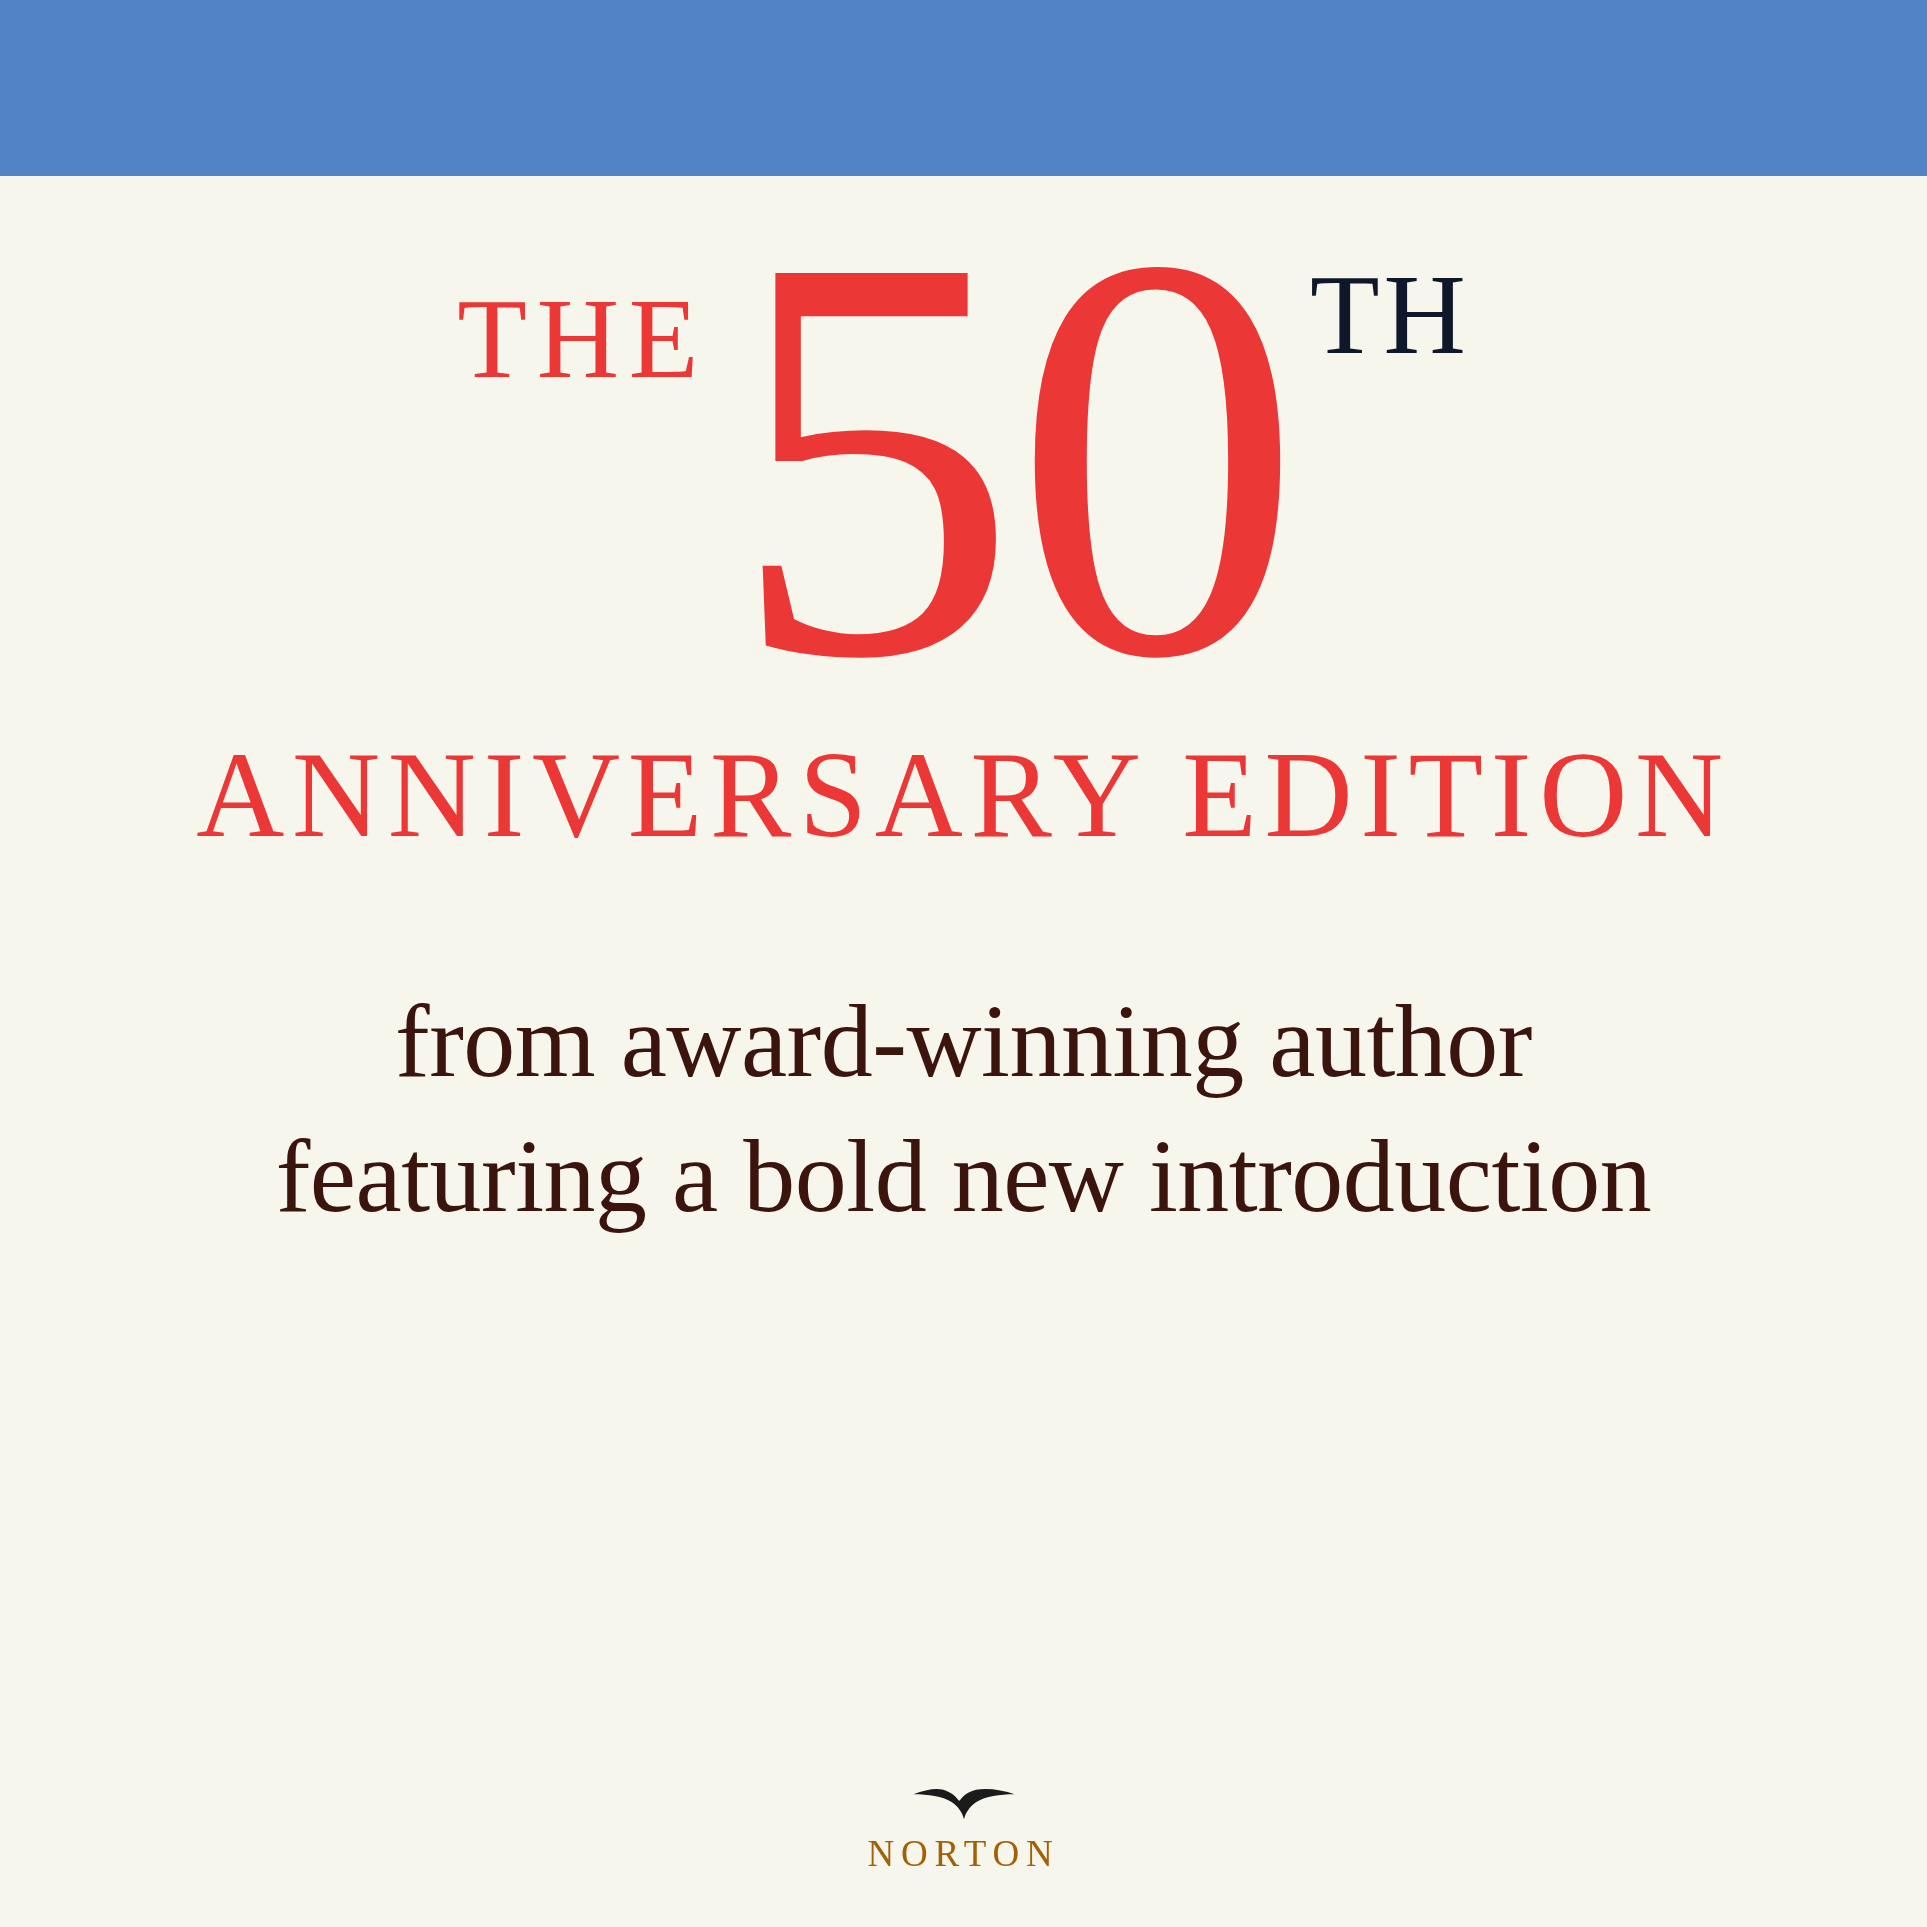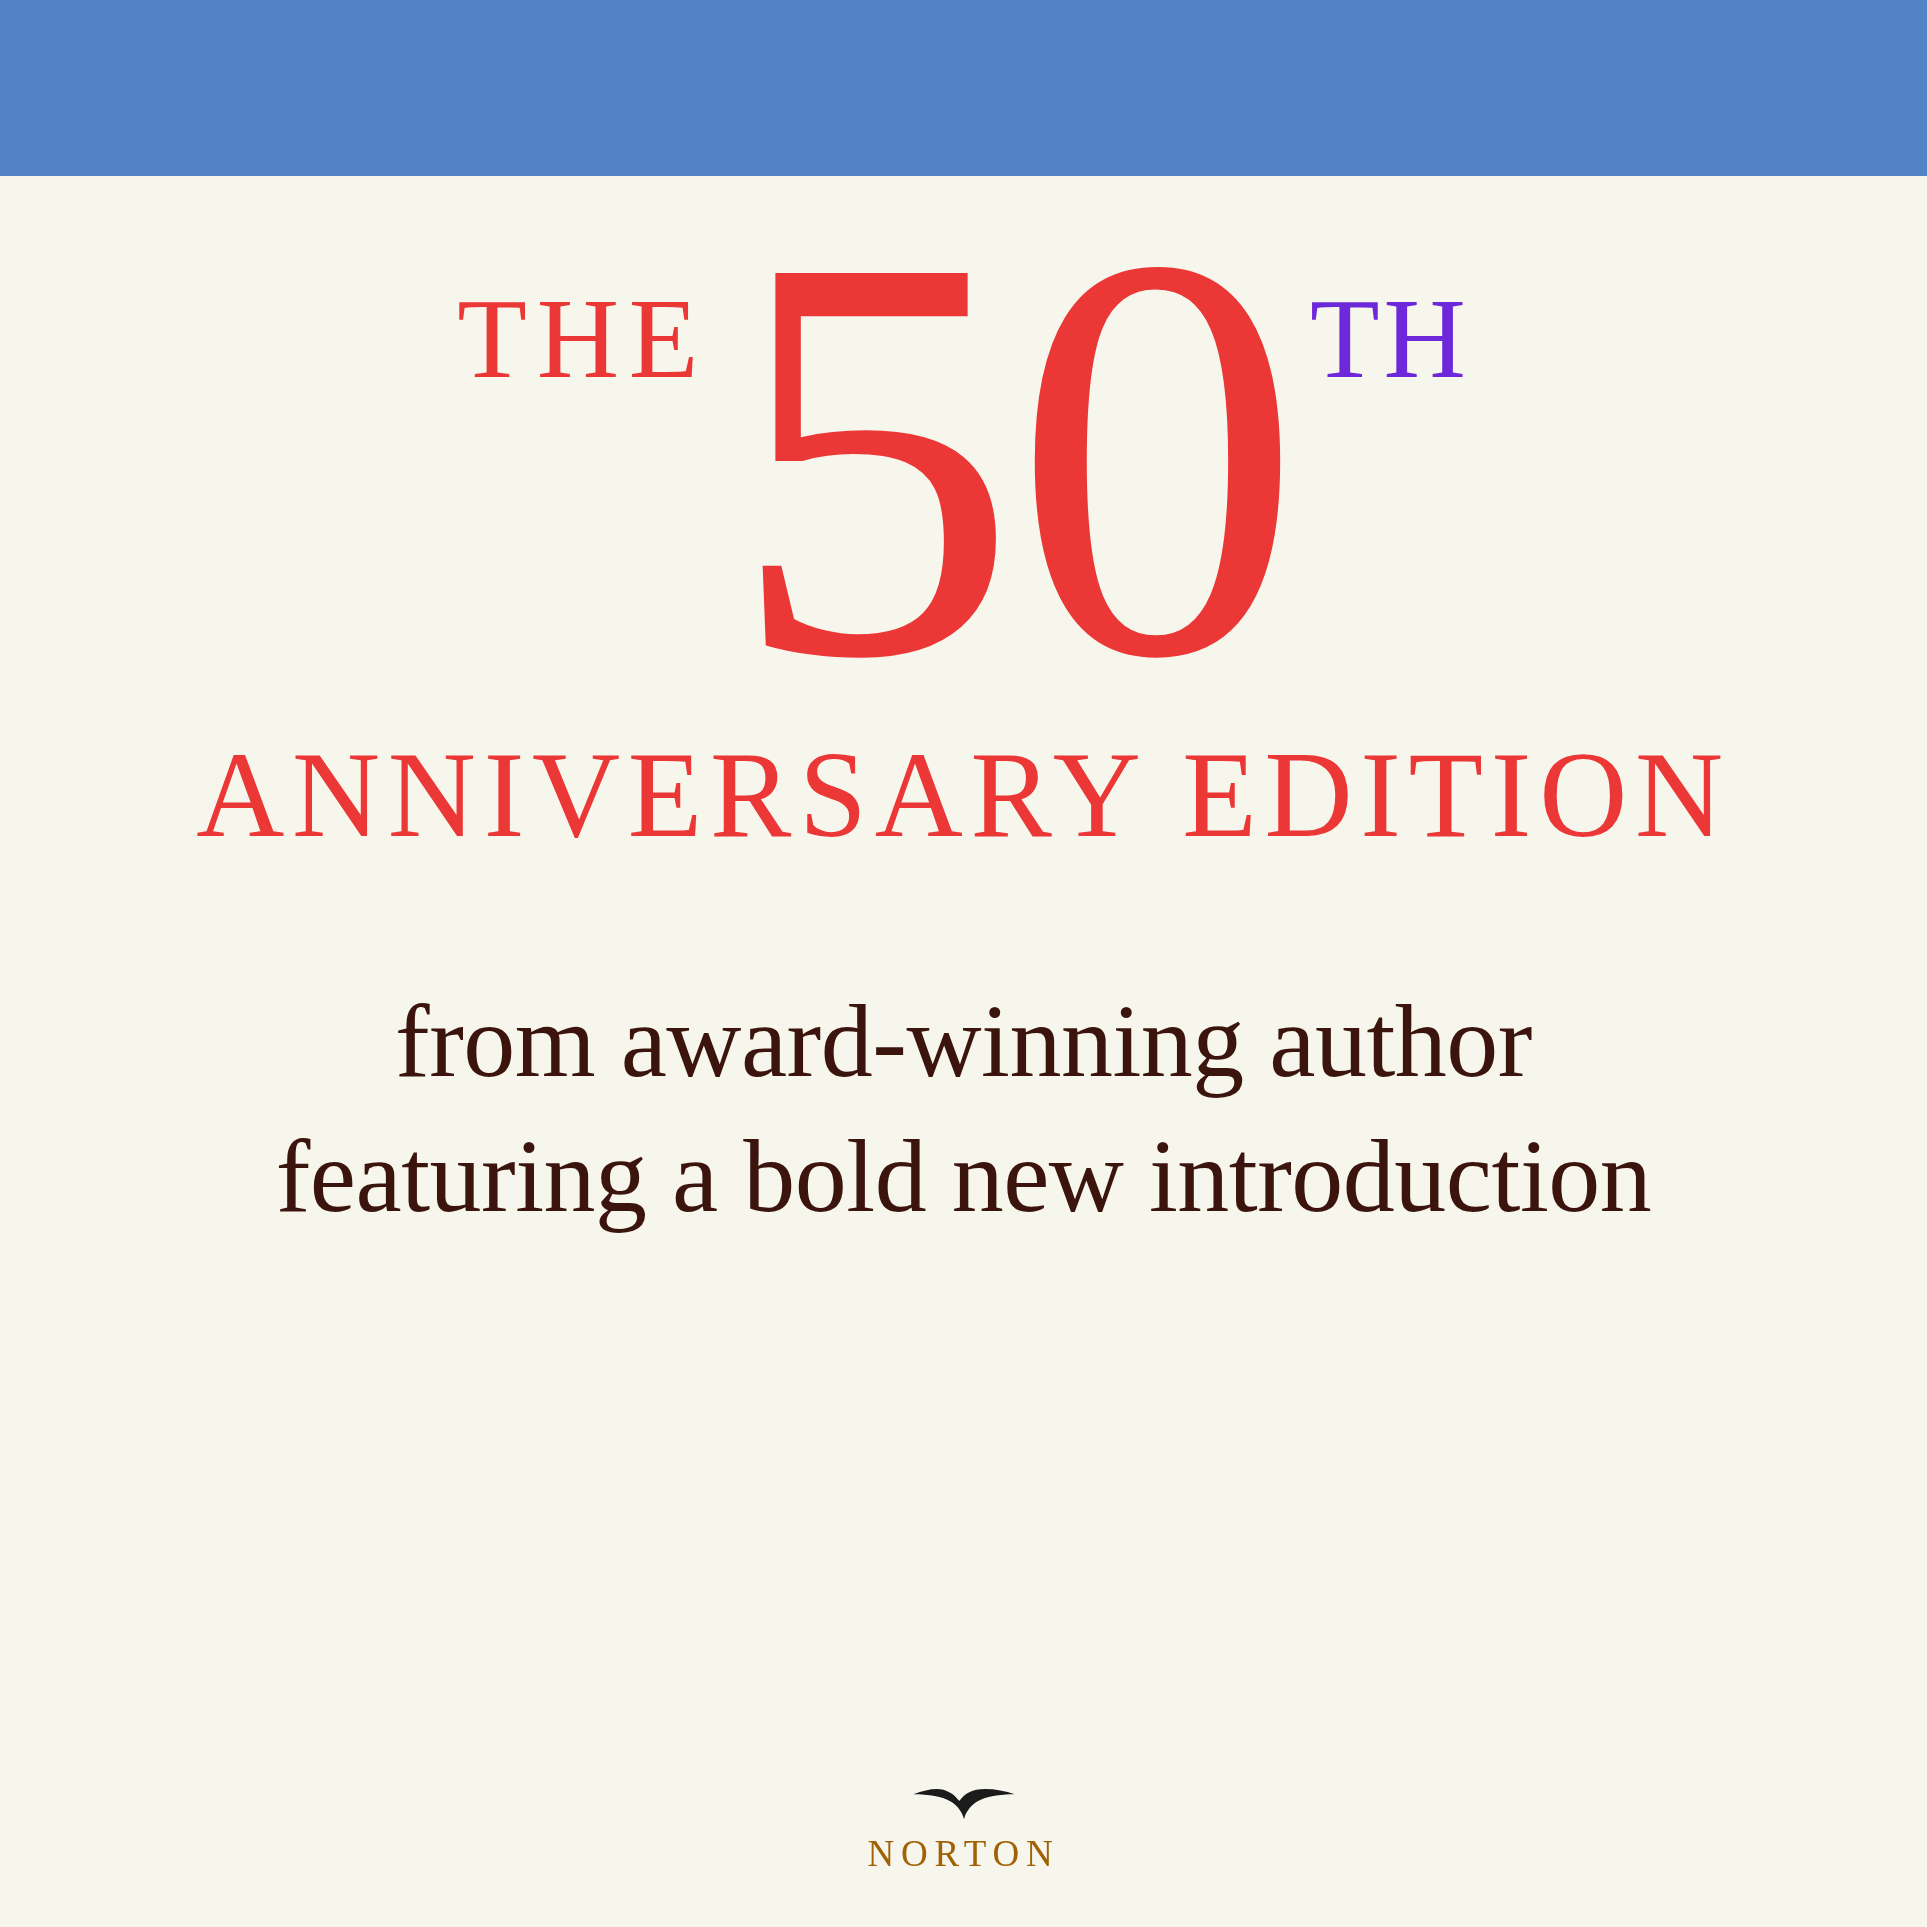--- a/index.html
+++ b/index.html
@@ -60,23 +60,23 @@
     font-size: 579px;
     font-weight: 400;
     line-height: 0.82;
     letter-spacing: -5.8px;
     color: #ec3737;
     margin-top: -5.8px;
   }
   .th-word {
     font-size: 114px;
     letter-spacing: 3.9px;
-    margin-top: 56px;
+    margin-top: 32px;
     margin-left: 13.5px;
-    color: #6d28d9;
+    color: #0f172a;
   }
   .anniversary {
     margin-top: 36px;
     font-size: 122px;
     letter-spacing: 7.7px;
     color: #ec3737;
     white-space: nowrap;
     line-height: 1.05;
   }
   .subtext {

